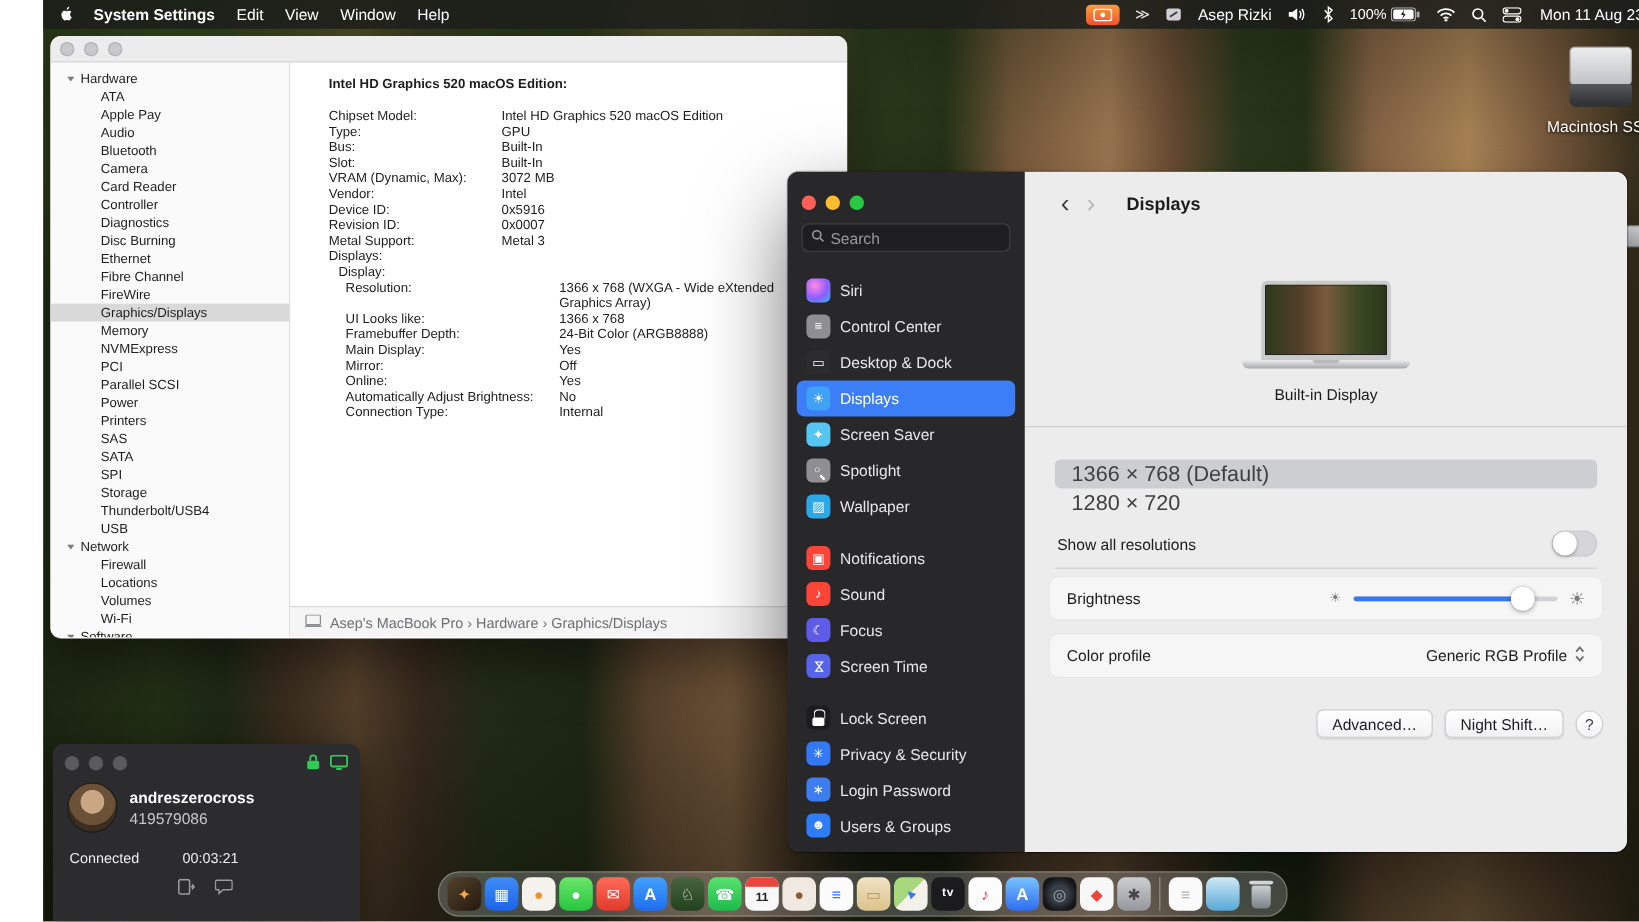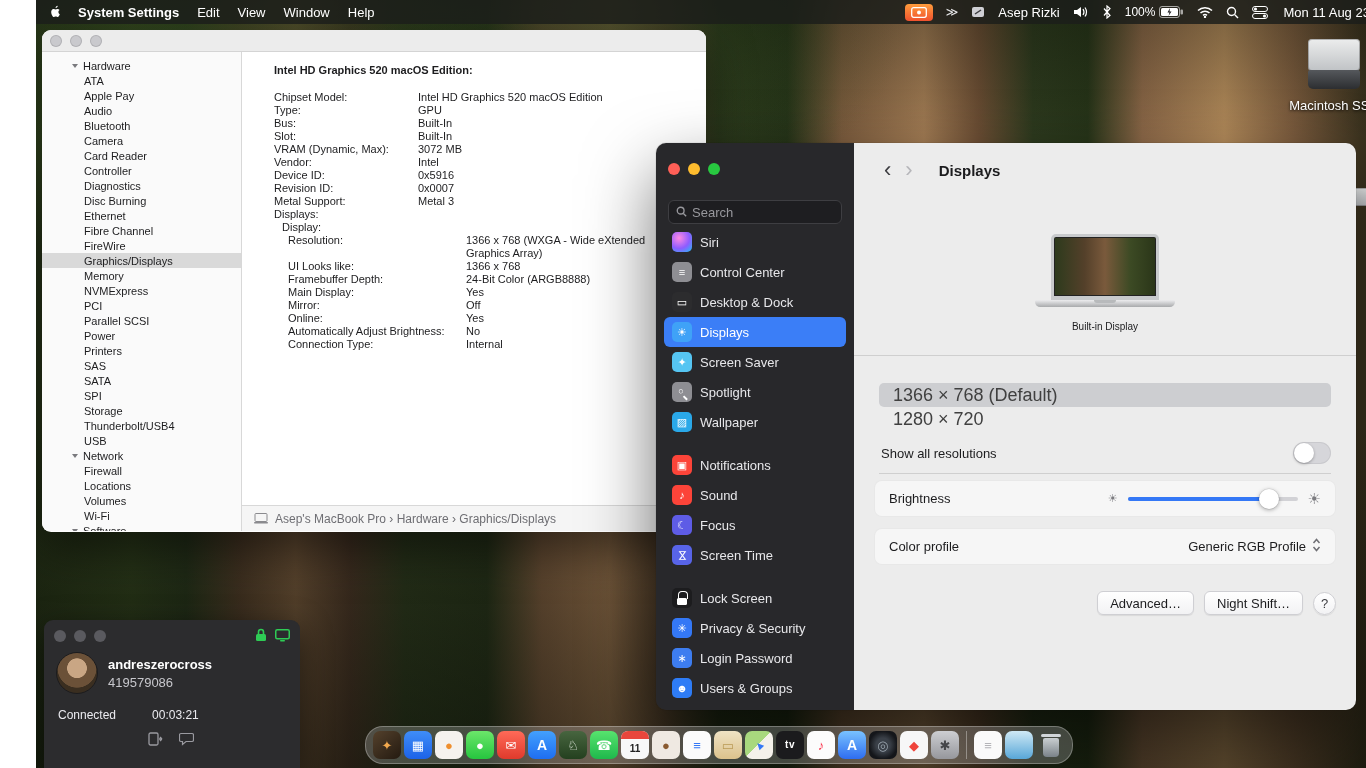--- a/index.html
+++ b/index.html
@@ -39,40 +39,40 @@
 .tl.red{background:#ff5f57;}.tl.yellow{background:#febc2e;}.tl.green{background:#28c840;}
 .tl.gray{background:#c9c9cd;box-shadow:inset 0 0 0 1px rgba(0,0,0,0.12);}
 .tl.dim{background:#5a5a5f;}
 
 #sysinfo{position:absolute;left:6px;top:30px;width:664px;height:502px;z-index:10;border-radius:9px;overflow:hidden;background:#fff;box-shadow:0 18px 45px rgba(0,0,0,0.5);}
 .si-titlebar{height:22px;background:#ececec;border-bottom:1px solid #d4d4d4;display:flex;align-items:center;padding:0 8px;position:relative;gap:8px;}
 .si-title{position:absolute;left:0;right:0;text-align:center;font-size:13px;font-weight:bold;color:#8e8e93;pointer-events:none;}
 .si-body{display:flex;height:479px;}
 .si-sidebar{width:200px;flex:none;background:#fafafa;border-right:1px solid #d8d8d8;padding-top:6px;overflow:hidden;}
 .tree-row{height:15px;display:flex;align-items:center;padding-left:42px;font-size:11px;color:#1d1d1f;white-space:nowrap;}
-.tree-row.section{padding-left:30px;}
+.tree-row.section{padding-left:14px;}
 .tri{display:none;}
 .section .tri{display:inline-block;width:0;height:0;border-top:4px solid #7a7a7e;border-left:3.5px solid transparent;border-right:3.5px solid transparent;margin-right:5px;}
 .tree-row.selected{background:#d9d9d9;}
 .si-main{flex:1;display:flex;flex-direction:column;background:#fff;min-width:0;}
 .si-content{flex:1;padding-top:12px;font-size:11px;color:#1d1d1f;overflow:hidden;}
 .si-heading{font-weight:bold;padding-left:32px;height:13px;margin-bottom:14px;}
 .spec-row{display:flex;padding-left:32px;height:13px;line-height:13px;gap:24px;}
 .spec-label{width:120px;flex:none;}
 .disp-header{padding-left:40px;height:13px;line-height:13px;}
 .dspec-row{display:flex;padding-left:46px;line-height:13px;}
 .dspec-label{width:178px;flex:none;}
 .dspec-value{width:190px;}
 .si-status{height:26px;border-top:1px solid #d8d8d8;background:#f5f5f5;display:flex;align-items:center;padding-left:12px;gap:7px;}
 .crumb{font-size:12px;color:#6e6e73;}
 
 #settings{position:absolute;left:620px;top:143px;width:700px;height:567px;z-index:20;border-radius:10px;display:flex;overflow:hidden;box-shadow:0 30px 70px rgba(0,0,0,0.55),0 0 1px rgba(0,0,0,0.5);}
 .st-sidebar{width:198px;background:#28282b;flex:none;position:relative;}
 .st-lights{display:flex;gap:8px;padding:20px 0 0 12px;}
-.st-search{position:absolute;left:12px;top:57px;width:174px;height:24px;background:#1e1e21;border:1px solid #3e3e42;border-radius:6px;display:flex;align-items:center;padding:0 7px;gap:5px;}
+.st-search{position:absolute;left:12px;top:43px;width:174px;height:24px;background:#1e1e21;border:1px solid #3e3e42;border-radius:6px;display:flex;align-items:center;padding:0 7px;gap:5px;}
 .st-search-ph{color:#98989d;font-size:13px;}
 .st-list{position:absolute;top:84px;left:0;right:0;bottom:0;overflow:hidden;}
 .st-item{display:flex;align-items:center;height:30px;margin:0 8px;padding:0 8px;border-radius:6px;gap:8px;}
 .st-item.selected{background:#3b7ef7;}
 .st-item.gap-before{margin-top:13px;}
 .sb-glyph{width:20px;height:20px;border-radius:5px;flex:none;display:flex;align-items:center;justify-content:center;color:#fff;font-size:11px;position:relative;}
 .sb-label{font-size:13px;color:#e7e7ea;white-space:nowrap;}
 .st-item.selected .sb-label{color:#fff;}
 .i-spotlight .sb-glyph span{font-size:9px;margin:-2px 0 0 -2px;}
 .i-spotlight .sb-glyph::after{content:"";position:absolute;right:4px;bottom:4px;width:5px;height:1.5px;background:#fff;transform:rotate(45deg);}
@@ -81,21 +81,21 @@
 .i-lock-screen .sb-glyph::after{content:"";position:absolute;bottom:3px;left:5px;width:10px;height:7px;background:#fff;border-radius:1.5px;}
 .st-content{flex:1;background:#ececec;position:relative;min-width:0;}
 .st-nav{position:absolute;top:16px;left:30px;display:flex;align-items:center;gap:14px;}
 .nav-back{font-size:22px;color:#3c3c40;line-height:22px;}
 .nav-fwd{font-size:22px;color:#b6b6ba;line-height:22px;}
 .st-title{font-size:15px;font-weight:bold;color:#1c1c1e;margin-left:12px;}
 .laptop{position:absolute;top:91px;left:50%;transform:translateX(-50%);width:140px;}
 .laptop-screen{width:108px;height:66px;margin:0 auto;background:linear-gradient(90deg,#2c3a1c,#54402a 30%,#7a5a3c 50%,#3c4a24 75%,#2a3518);border:3px solid #c8cacc;border-bottom-width:4px;border-radius:5px 5px 0 0;box-shadow:inset 0 0 0 1px #222;}
 .laptop-base{width:140px;height:7px;background:linear-gradient(180deg,#ececee,#a8aaac);border-radius:2px 2px 6px 6px;position:relative;}
 .laptop-base::before{content:"";position:absolute;left:50%;transform:translateX(-50%);top:0;width:22px;height:3px;background:#b8babc;border-radius:0 0 4px 4px;}
-.device-label{position:absolute;top:178px;left:0;right:0;text-align:center;font-size:10px;color:#1c1c1e;}
+.device-label{position:absolute;top:178px;left:0;right:0;text-align:center;font-size:13px;color:#1c1c1e;}
 .st-divider{position:absolute;top:212px;left:0;right:0;height:1px;background:rgba(0,0,0,0.12);}
 .res-list{position:absolute;top:240px;left:25px;width:452px;}
 .res-row{height:24px;display:flex;align-items:center;padding-left:14px;font-size:18px;color:#404040;border-radius:5px;}
 .res-row.selected{background:#cdced1;}
 .showall-row{position:absolute;top:296px;left:25px;width:452px;height:28px;display:flex;align-items:center;justify-content:space-between;font-size:13px;color:#1c1c1e;padding-left:2px;}
 .toggle{width:38px;height:22px;border-radius:11px;background:#d6d6da;position:relative;display:inline-block;box-shadow:inset 0 0 0 1px rgba(0,0,0,0.06);}
 .toggle .knob{position:absolute;top:1px;left:1px;width:20px;height:20px;border-radius:50%;background:#fff;box-shadow:0 1px 3px rgba(0,0,0,0.3);}
 .sep{position:absolute;top:330px;left:25px;width:452px;height:1px;background:rgba(0,0,0,0.12);}
 .card{position:absolute;left:20px;width:462px;background:rgba(255,255,255,0.55);border:1px solid rgba(0,0,0,0.06);border-radius:8px;display:flex;align-items:center;font-size:13px;color:#1c1c1e;}
 .brightness-card{top:337px;height:37px;padding:0 14px;gap:10px;}

